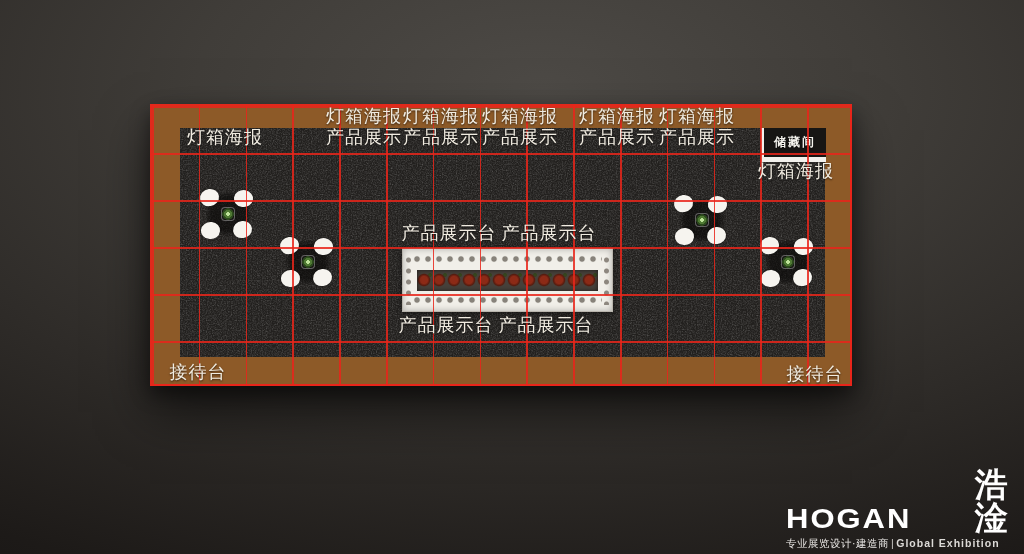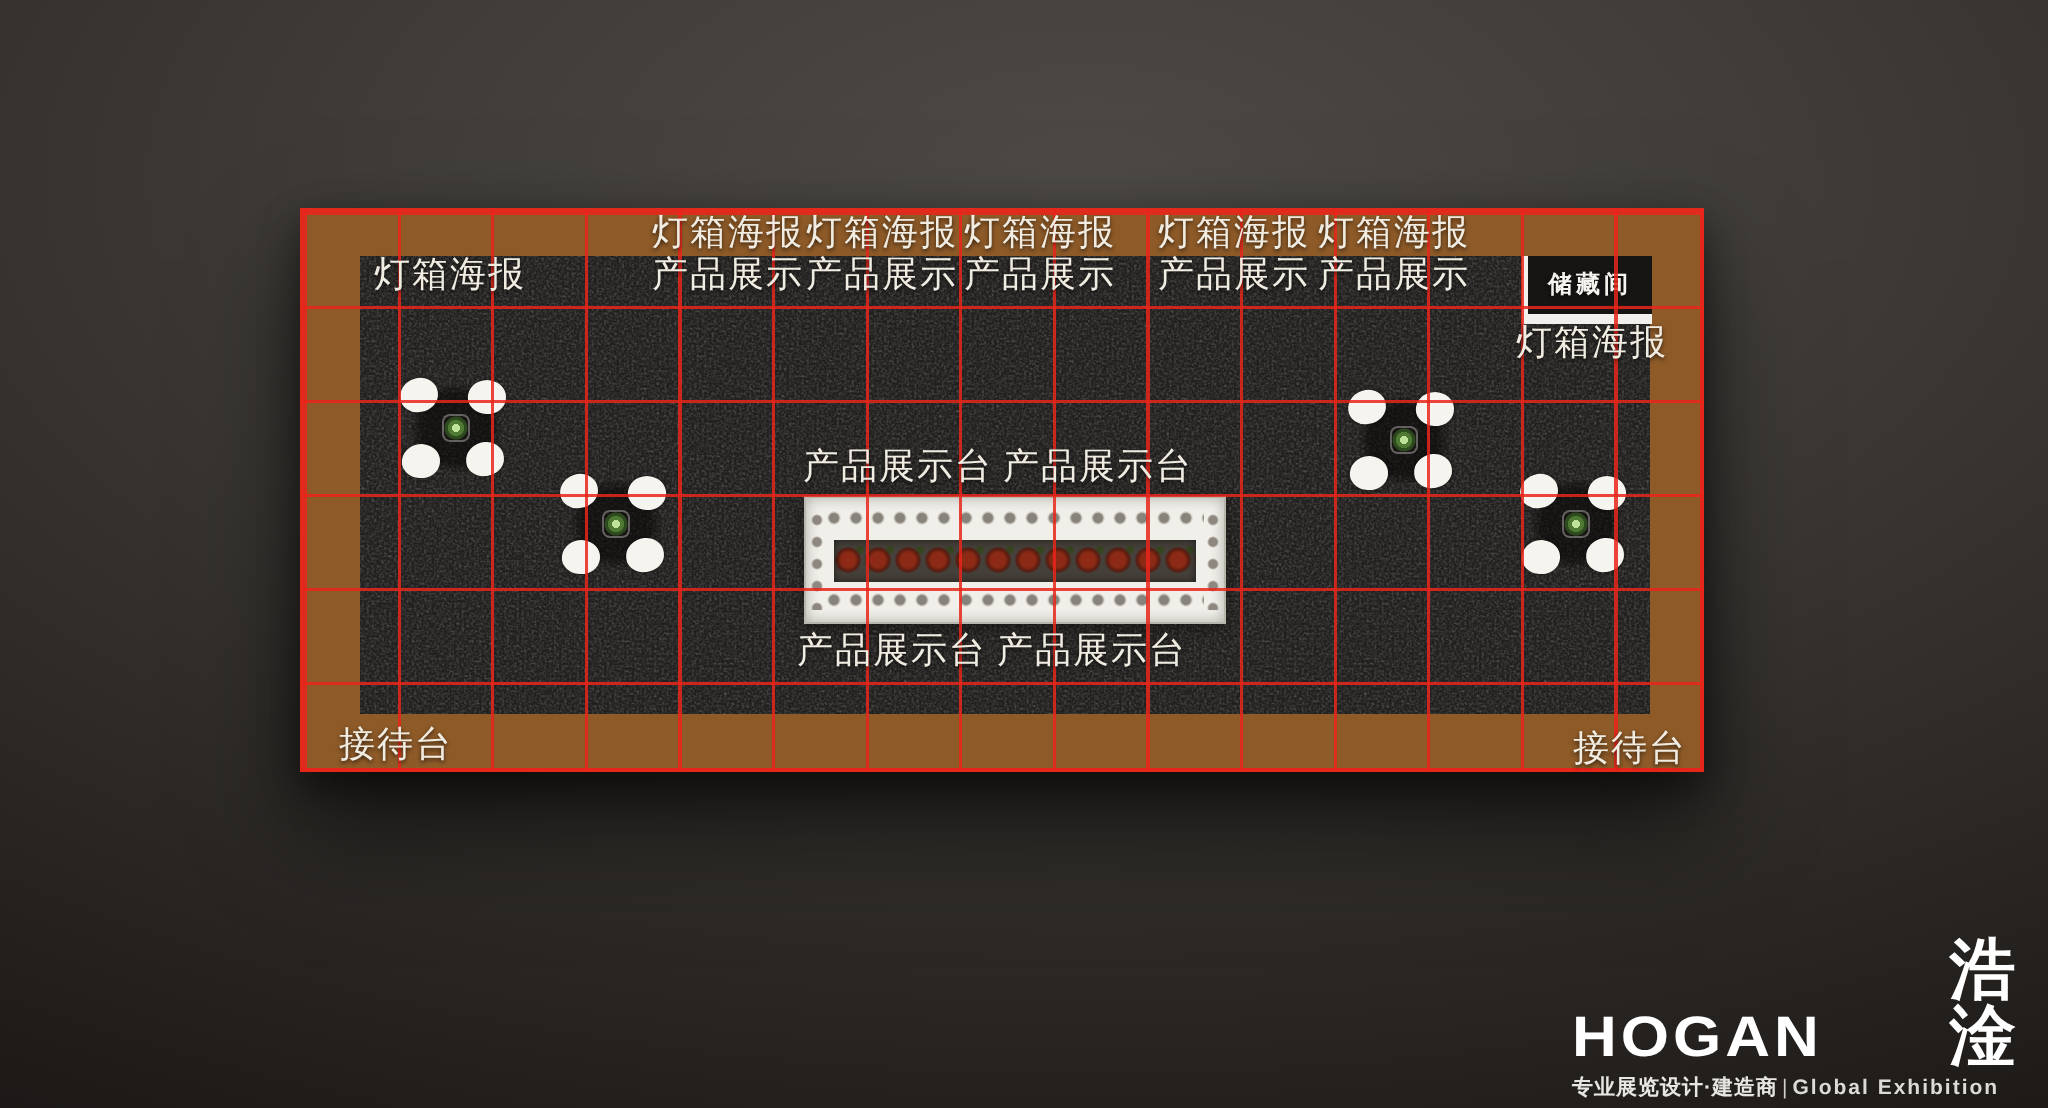--- a/index.html
+++ b/index.html
@@ -68,21 +68,21 @@
   .lbl{position:absolute;z-index:5;transform:translate(-50%,-50%);
     color:#f1ece1;font-size:18px;letter-spacing:1px;white-space:nowrap;
     text-shadow:0 1px 2px rgba(0,0,0,.65);}
   .storage .lbl{position:static;transform:none;font-weight:bold;font-size:12px;letter-spacing:2px;color:#f5f3ee;}
   
   .logo{position:absolute;left:786px;top:468px;z-index:6;color:#fff;}
   .logo-row{display:flex;align-items:flex-end;gap:8px;text-align:center;}
   .logo-en{font-size:31px;font-weight:bold;letter-spacing:2px;line-height:1;transform:scaleY(.92);}
   .logo-cn{font-size:33px;font-weight:bold;line-height:1;letter-spacing:1px;margin-left:40px;}
   .logo-tag{margin-top:3px;font-size:10.5px;letter-spacing:.5px;color:#e8e6e3;white-space:nowrap;}
-  .tag-cn{font-weight:bold;}
+  .tag-cn{font-weight:normal;}
   .tag-div{margin:0 2px;color:#cfcdca;}
   .tag-en{font-weight:bold;color:#dddbd8;letter-spacing:1px;}
 </style>
 </head>
 <body>
 
 <div class="stage">
 
   <div class="plan">
 

